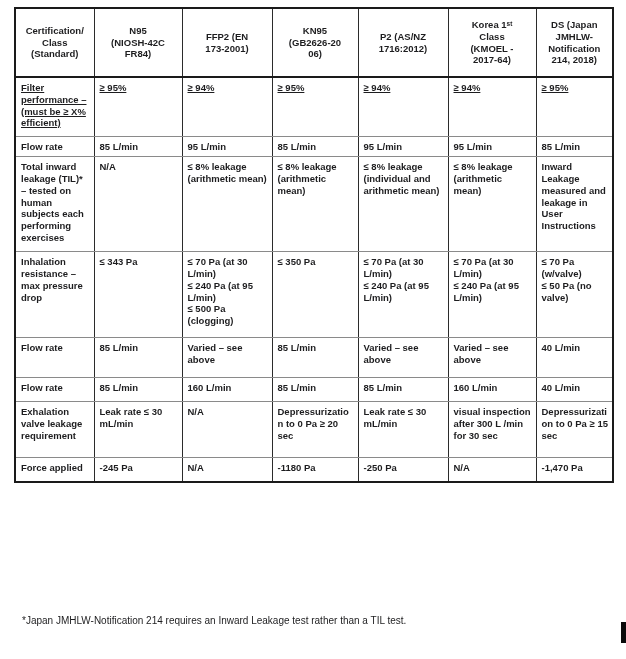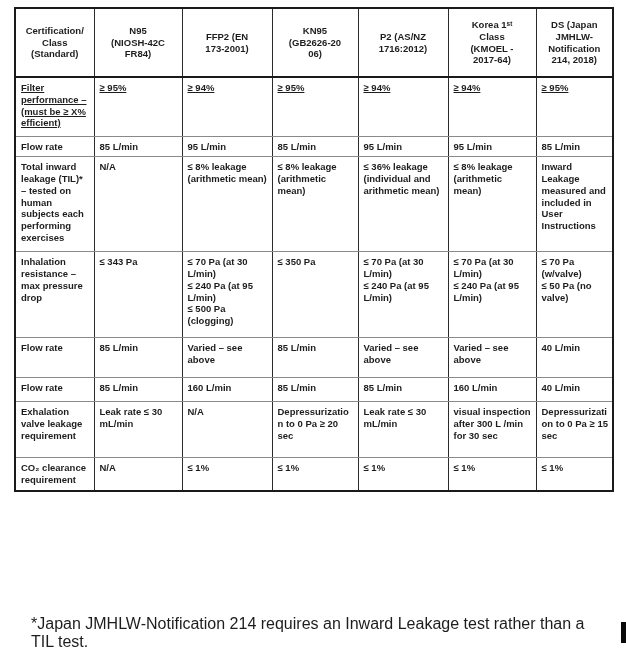--- a/index.html
+++ b/index.html
@@ -24,22 +24,22 @@
     white-space:pre-line;
     overflow-wrap:break-word;word-wrap:break-word;
     overflow:hidden;
   }
   thead th{
     text-align:center;vertical-align:middle;
     border-bottom:2px solid #1a1a1a;
     padding:4px 2px;
   }
   .footnote{
-    position:absolute;left:31px;top:615px;width:560px;
-    font-size:16px;font-weight:normal;color:#1d1d1f;
+    position:absolute;left:22px;top:615px;width:560px;
+    font-size:10px;font-weight:normal;color:#1d1d1f;
   }
   .artifact{
     position:absolute;right:0;top:622px;width:5px;height:21px;background:#0a0a0a;
   }
 </style>
 </head>
 <body>
 
 <div class="tbl-wrap">
   <table>
@@ -94,23 +94,23 @@
         <td>85 L/min</td>
         <td>95 L/min</td>
         <td>95 L/min</td>
         <td>85 L/min</td>
       </tr>
       <tr style="height:95px;">
         <td>Total inward leakage (TIL)* – tested on human subjects each performing exercises</td>
         <td>N/A</td>
         <td>≤ 8% leakage (arithmetic mean)</td>
         <td>≤ 8% leakage (arithmetic mean)</td>
-        <td>≤ 36% leakage (individual and arithmetic mean)</td>
+        <td>≤ 8% leakage (individual and arithmetic mean)</td>
         <td>≤ 8% leakage (arithmetic mean)</td>
-        <td>Inward Leakage measured and included in User Instructions</td>
+        <td>Inward Leakage measured and leakage in User Instructions</td>
       </tr>
       <tr style="height:86px;">
         <td>Inhalation resistance – max pressure drop</td>
         <td>≤ 343 Pa</td>
         <td>≤ 70 Pa (at 30 L/min)
 ≤ 240 Pa (at 95 L/min)
 ≤ 500 Pa (clogging)</td>
         <td>≤ 350 Pa</td>
         <td>≤ 70 Pa (at 30 L/min)
 ≤ 240 Pa (at 95 L/min)</td>
@@ -139,27 +139,27 @@
       </tr>
       <tr style="height:56px;margin-left:28px;">
         <td>Exhalation valve leakage requirement</td>
         <td>Leak rate ≤ 30 mL/min</td>
         <td>N/A</td>
         <td>Depressurization to 0 Pa ≥ 20 sec</td>
         <td>Leak rate ≤ 30 mL/min</td>
         <td>visual inspection after 300 L /min for 30 sec</td>
         <td>Depressurization to 0 Pa ≥ 15 sec</td>
       </tr>
-      <tr style="height:30px;">
-        <td>CO₂ clearance requirement</td>
+      <tr style="height:24px;">
+        <td>Force applied</td>
+        <td>-245 Pa</td>
         <td>N/A</td>
-        <td>≤ 1%</td>
-        <td>≤ 1%</td>
-        <td>≤ 1%</td>
-        <td>≤ 1%</td>
-        <td>≤ 1%</td>
+        <td>-1180 Pa</td>
+        <td>-250 Pa</td>
+        <td>N/A</td>
+        <td>-1,470 Pa</td>
       </tr>
     </tbody>
   </table>
 </div>
 
 <div class="footnote">*Japan JMHLW-Notification 214 requires an Inward Leakage test rather than a TIL test.</div>
 <div class="artifact"></div>
 
 </body></html>

